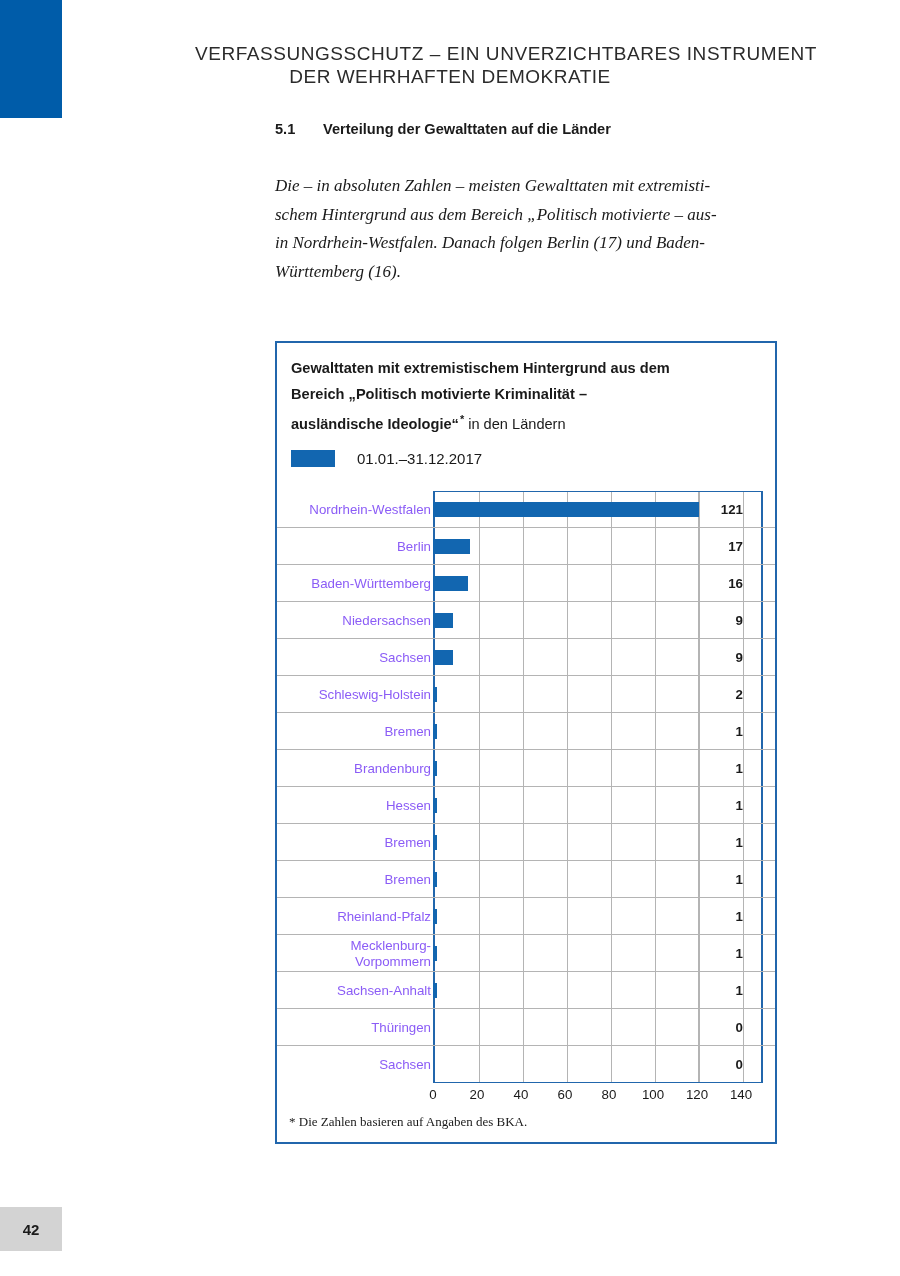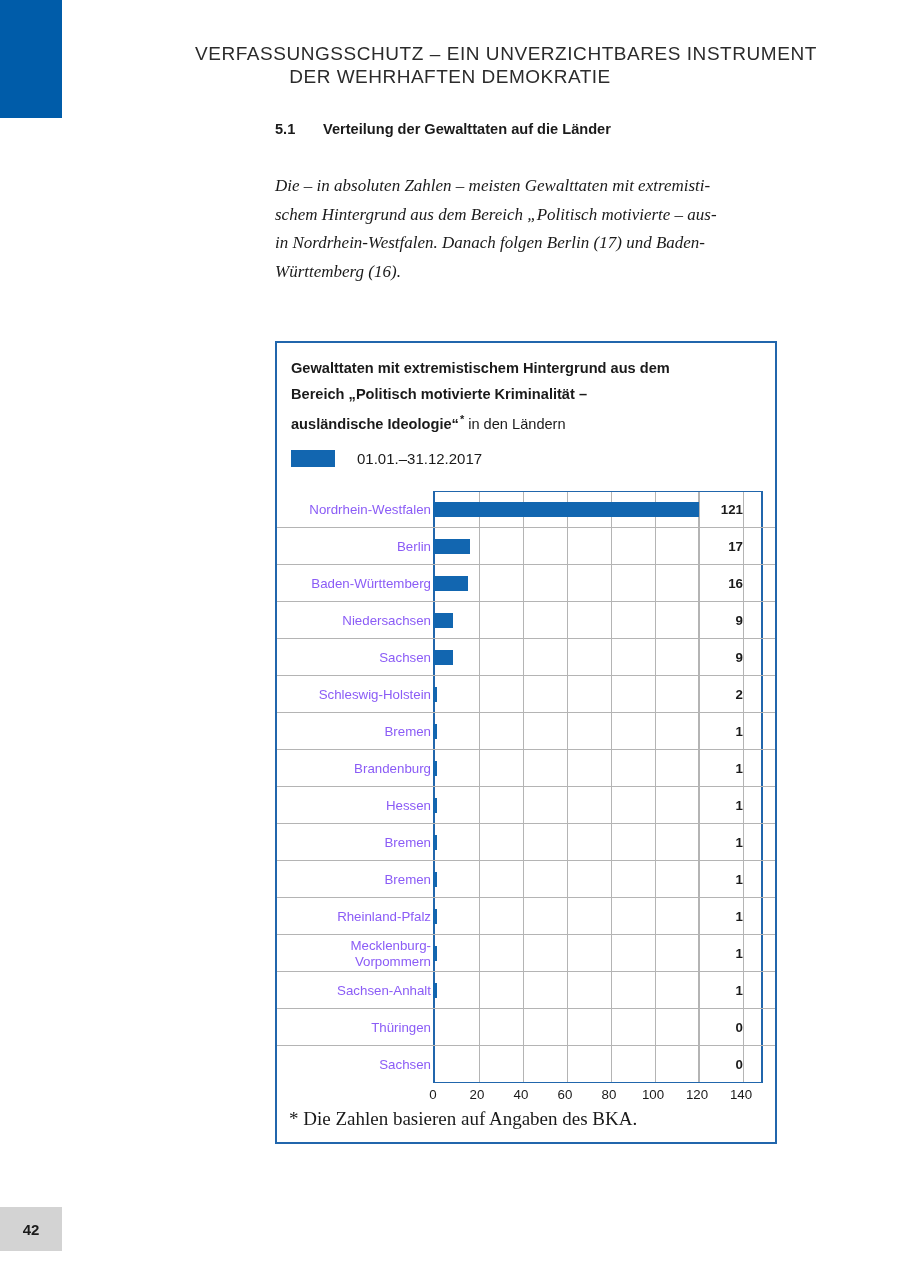--- a/index.html
+++ b/index.html
@@ -235,21 +235,21 @@
     font-size: 13.3px;
     color: #1a1a1a;
     white-space: nowrap;
   }
 
   #chart-footnote {
     position: absolute;
     left: 12px;
     bottom: 12px;
     font-family: "Liberation Serif", serif;
-    font-size: 19px;
+    font-size: 13px;
     color: #1a1a1a;
   }
 
   
   #page-number-box {
     position: absolute;
     left: 0;
     top: 1207px;
     width: 62px;
     height: 44px;

